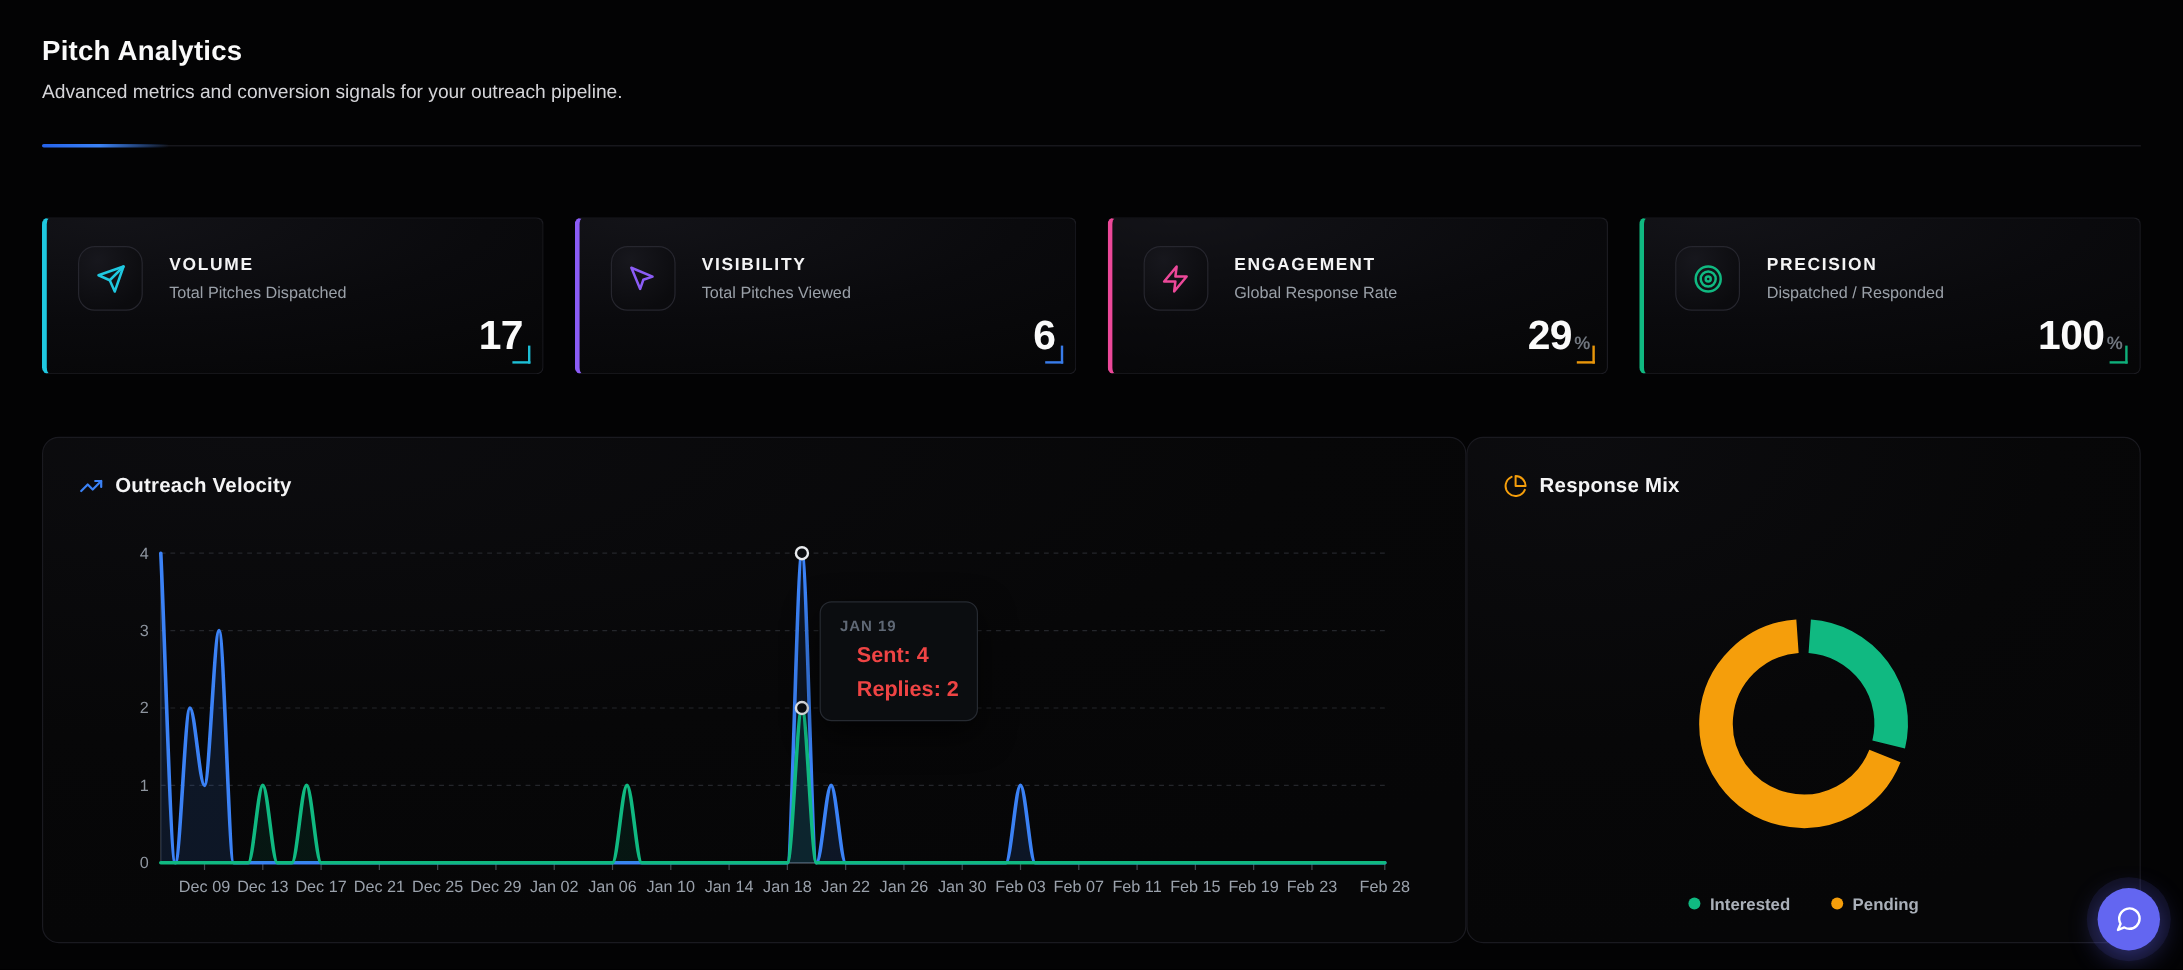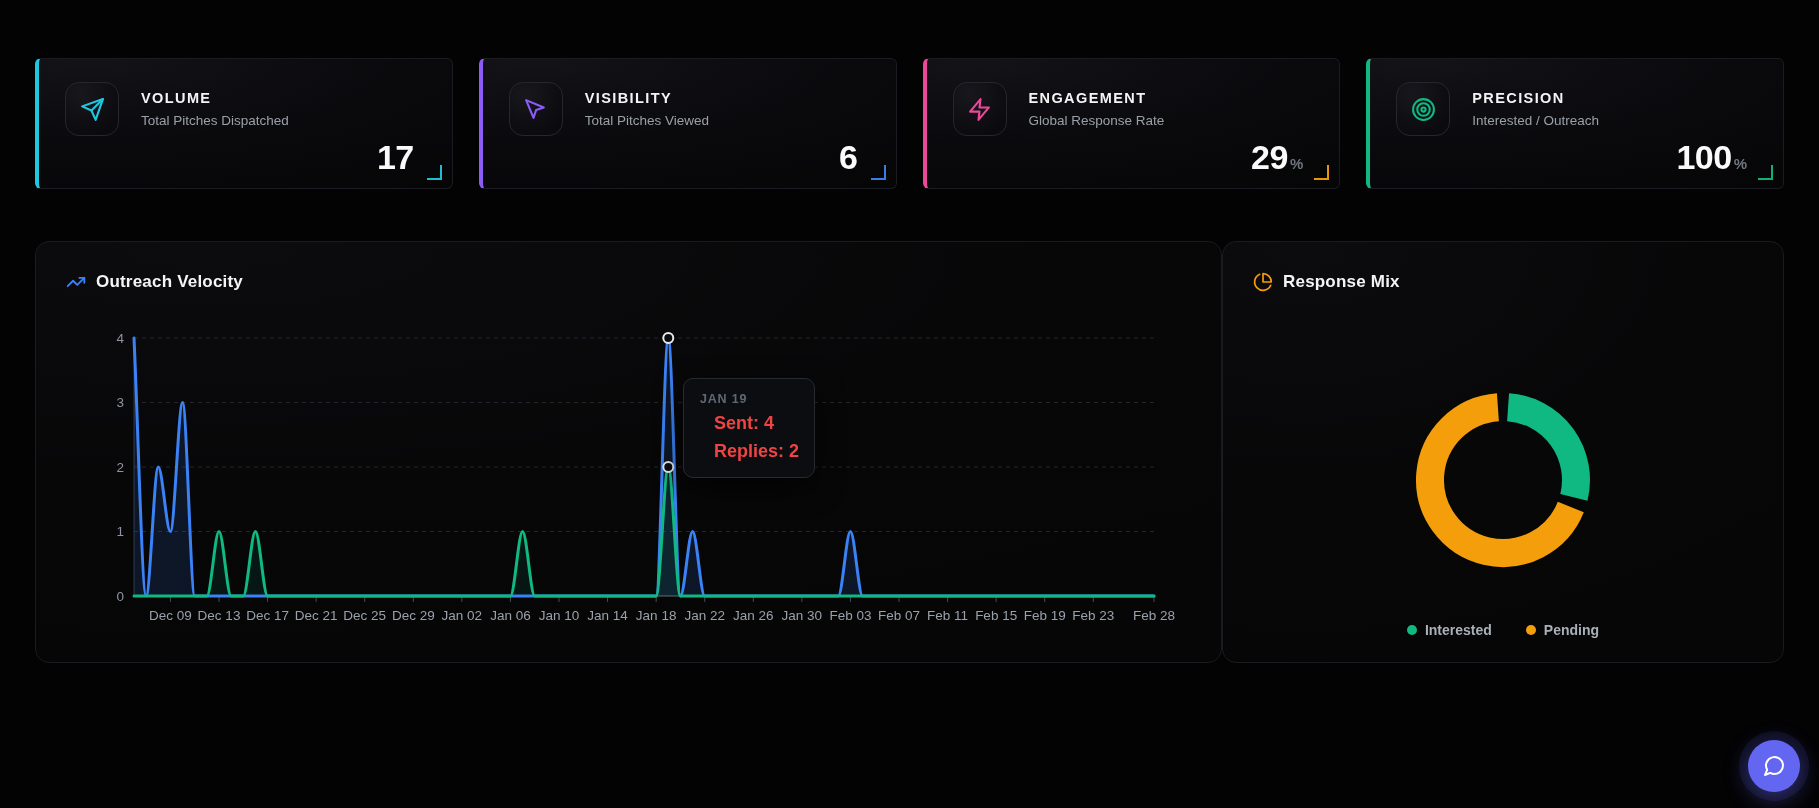--- a/index.html
+++ b/index.html
@@ -22,21 +22,21 @@
     border-radius:6px; background:radial-gradient(140% 120% at 12% 0%, #131318 0%, #0a0a0d 55%, #060607 100%);
     overflow:hidden; }
   .stat-head { display:flex; align-items:center; padding:23px 22px 0 26px; }
   .icon-box { width:54px; height:54px; flex:0 0 54px; border-radius:14px; border:1px solid #26262e;
     background:radial-gradient(120% 120% at 30% 20%, #17171d 0%, #0b0b0e 70%);
     display:flex; align-items:center; justify-content:center; color:var(--accent,#22d3ee); }
   .icon-box svg { width:25px; height:25px; }
   .stat-texts { margin-left:22px; }
   .stat-label { font-size:14.5px; font-weight:700; letter-spacing:1.4px; color:#f4f4f5; }
   .stat-desc { margin-top:7px; font-size:13.5px; color:#9aa0a8; }
-  .stat-value { position:absolute; right:36px; bottom:11px; display:flex; align-items:baseline; }
+  .stat-value { position:absolute; right:14px; bottom:11px; display:flex; align-items:baseline; }
   .stat-value .num { font-size:34px; font-weight:700; color:#fafafa; letter-spacing:-.5px; }
   .stat-value .suffix { font-size:15px; font-weight:700; color:#70767f; margin-left:2px; }
   .corner-bracket { position:absolute; right:10px; bottom:8px; width:15px; height:15px;
     border-right:2px solid var(--corner,#22d3ee); border-bottom:2px solid var(--corner,#22d3ee); opacity:.95; }
 
   
   .charts { display:grid; grid-template-columns:1fr 562px; margin:52px 35px 0 35px; height:422px; }
   .chart-card { position:relative; border:1px solid #1a1a20; border-radius:14px;
     background:radial-gradient(120% 100% at 15% 0%, #0c0c0f 0%, #070708 60%, #060607 100%); }
   .chart-title-row { display:flex; align-items:center; gap:10px; padding:30px 0 0 30px; }
@@ -63,20 +63,28 @@
   .chat-fab { position:absolute; left:1748px; top:740px; width:52px; height:52px; border-radius:50%;
     border:none; background:#6366f1; color:#fff; display:flex; align-items:center; justify-content:center;
     cursor:pointer; box-shadow:0 0 0 9px rgba(99,102,241,.10), 0 6px 24px rgba(99,102,241,.45); }
   .chat-fab svg { width:24px; height:24px; }
 </style>
 </head>
 <body>
 
 <div class="page">
 
+  <div class="header">
+    <h1 class="page-title">Pitch Analytics</h1>
+    <p class="page-subtitle">Advanced metrics and conversion signals for your outreach pipeline.</p>
+    <div class="header-divider">
+      <span class="base"></span>
+      <span class="accent"></span>
+    </div>
+  </div>
 
   <div class="stats">
 
     <div class="stat-card" style="--accent: #1fc8e0; --corner: #1fc8e0;">
       <div class="stat-head">
         <span class="icon-box">
           <svg viewBox="0 0 24 24" fill="none" stroke="currentColor" stroke-width="2" stroke-linecap="round" stroke-linejoin="round">
               <path d="M22 2 11 13"></path>
               <path d="M22 2 15 22l-4-9-9-4 20-7z"></path>
             </svg>
@@ -135,21 +143,21 @@
       <div class="stat-head">
         <span class="icon-box">
           <svg viewBox="0 0 24 24" fill="none" stroke="currentColor" stroke-width="2" stroke-linecap="round" stroke-linejoin="round">
               <circle cx="12" cy="12" r="10"></circle>
               <circle cx="12" cy="12" r="6"></circle>
               <circle cx="12" cy="12" r="2"></circle>
             </svg>
         </span>
         <span class="stat-texts">
           <div class="stat-label">PRECISION</div>
-          <div class="stat-desc">Interested / Outreach</div>
+          <div class="stat-desc">Dispatched / Responded</div>
         </span>
       </div>
       <div class="stat-value">
         <span class="num">100</span>
           <span class="suffix">%</span>
       </div>
       <span class="corner-bracket"></span>
     </div>
   </div>
 

